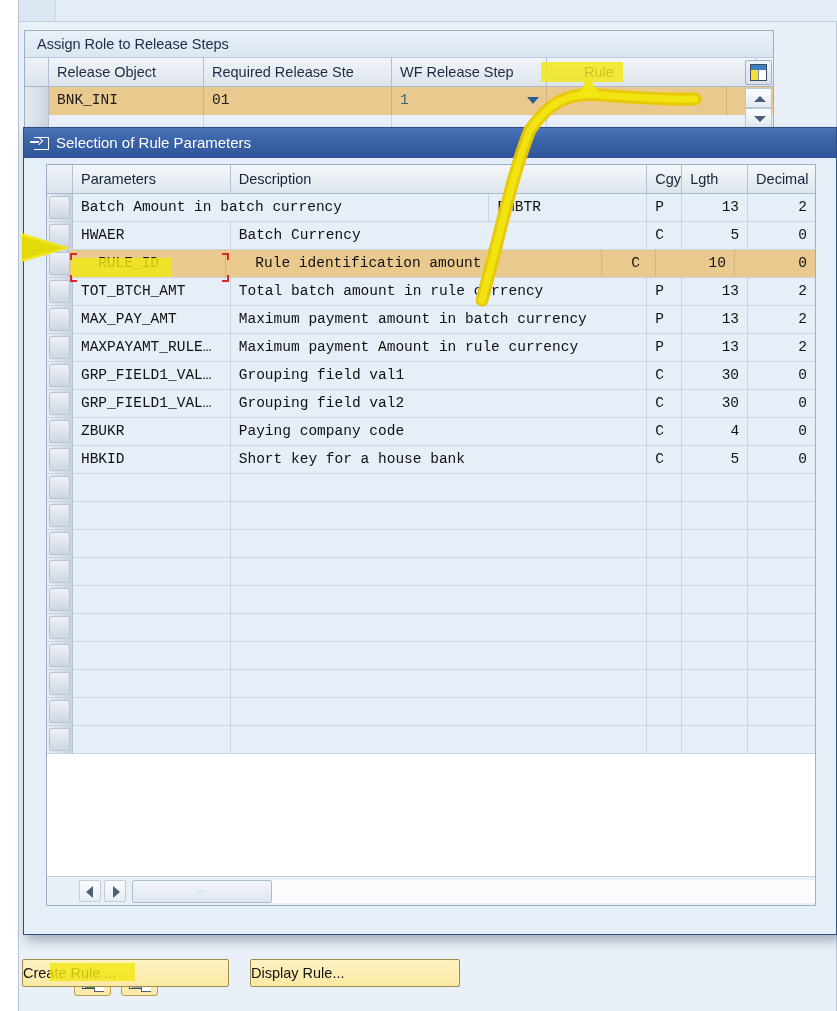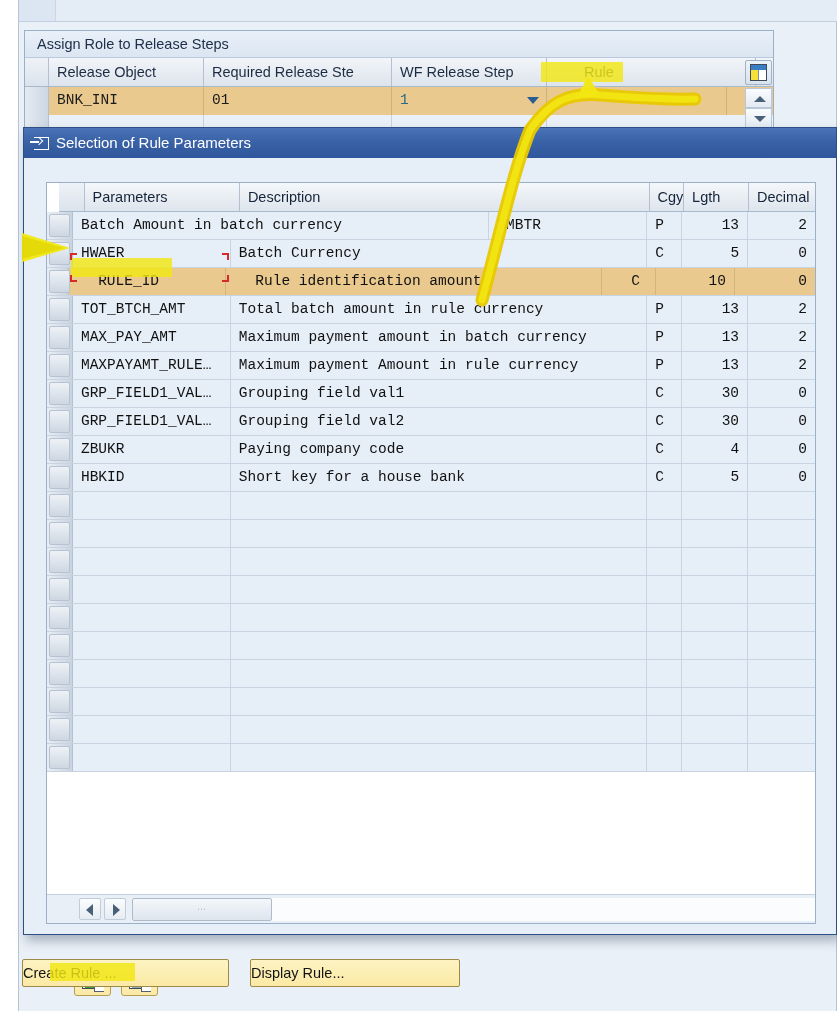--- a/index.html
+++ b/index.html
@@ -213,25 +213,24 @@
     width: 5px; height: 5px;
     border-top: 1.7px solid #ffffff;
     border-right: 1.7px solid #ffffff;
     transform: rotate(45deg);
   }
   .dlg-title-text { font-size: 15px; }
 
   
   .tbl-wrap {
     position: absolute;
-    left: 22px; top: 54px;
+    left: 22px; top: 36px;
     width: 770px; height: 742px;
     background: #ffffff;
     border: 1px solid #9ab0c8;
-    padding-left: 12px;
   }
   .tbl-head {
     display: flex;
     height: 29px;
     background: linear-gradient(to bottom, #f4f7fa 0%, #dee5ed 100%);
     border-bottom: 1px solid #a9b9cc;
   }
   .th-sel { width: 26px; border-right: 1px solid #b2c0d1;
             background: linear-gradient(to bottom,#eef2f7,#dbe3ec); }
   .th {

